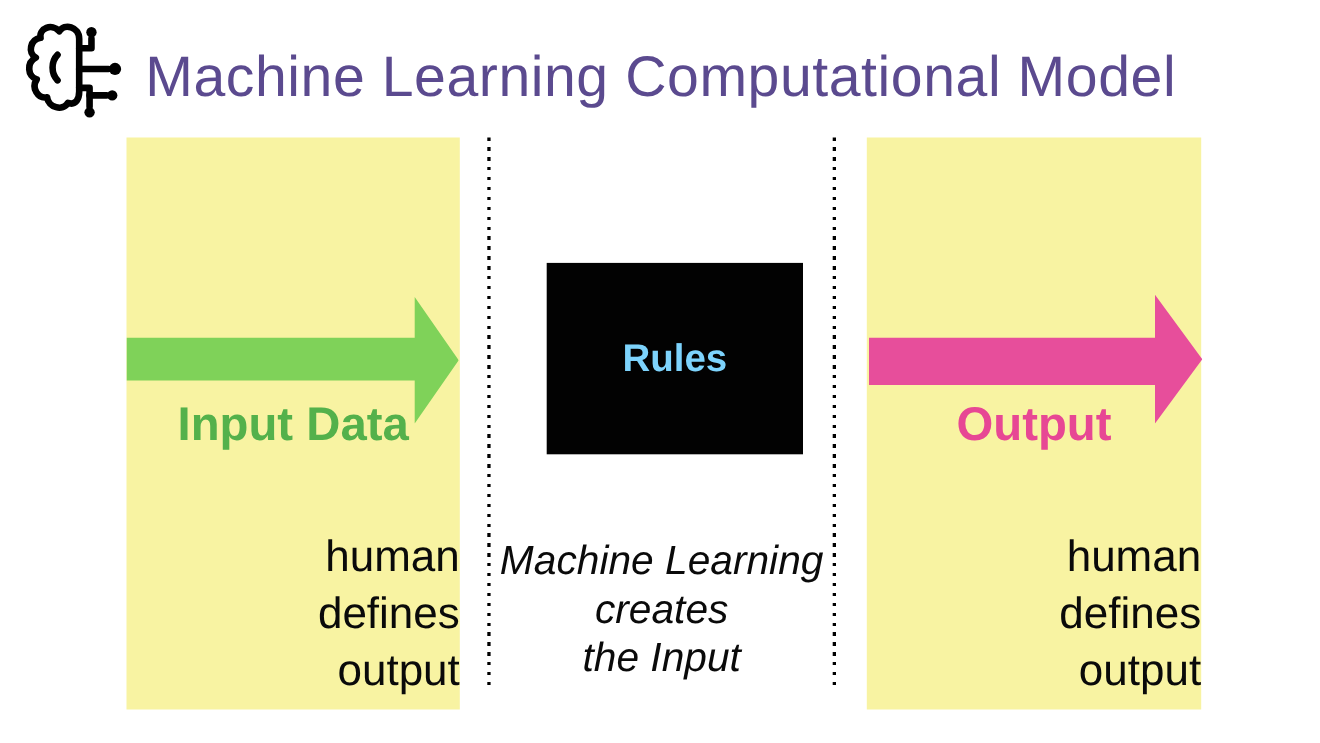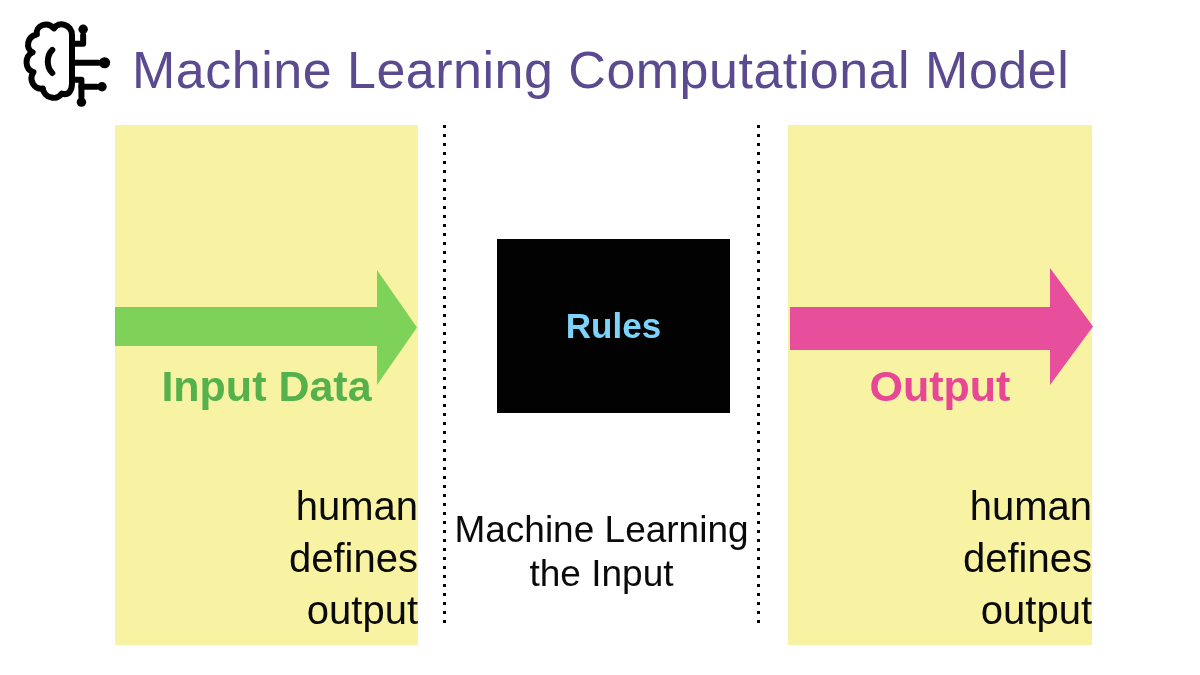--- a/index.html
+++ b/index.html
@@ -93,27 +93,28 @@
     align-items: center;
     justify-content: center;
   }
   .rules-label {
     font-size: 35px;
     font-weight: bold;
     color: #7dd3fc;
   }
   .middle-desc {
     position: absolute;
-    top: 383px;
+    top: 363px;
     left: 0;
     width: 100%;
     text-align: center;
     font-size: 37px;
     line-height: 44px;
     color: #0a0a0a;
+    font-style: italic;
   }
 </style>
 </head>
 <body>
 
 <div class="slide">
 
   <svg class="brand-icon" viewBox="0 0 112 112" fill="none" stroke="#000" stroke-width="7" stroke-linecap="round" stroke-linejoin="round">
     <path d="M63 26 C63 13 47 9 42 18 C34 9 20 15 22 25 C11 27 8 41 17 46 C7 51 8 66 18 69 C12 78 19 90 29 88 C30 99 46 103 51 94 C60 97 63 89 63 82 Z"></path>
     <path d="M40 43 C33 50 33 63 40 70"></path>
@@ -142,20 +143,21 @@
   </div>
 
   <div class="middle-col">
     <div class="dotted-divider divider-left"></div>
     <div class="dotted-divider divider-right"></div>
     <div class="rules-box">
       <div class="rules-label">Rules</div>
     </div>
     <div class="middle-desc">
       <div>Machine Learning</div>
+      <div>creates</div>
       <div>the Input</div>
     </div>
   </div>
 
   <div class="panel panel-output">
     <svg class="flow-arrow arrow-output" viewBox="0 0 303 117" preserveAspectRatio="none">
       <polygon fill="#E74E9B" points="0,39 260,39 260,0 303,58.5 260,117 260,82 0,82"></polygon>
     </svg>
     <div class="panel-label label-output">Output</div>
     <div class="panel-desc">

